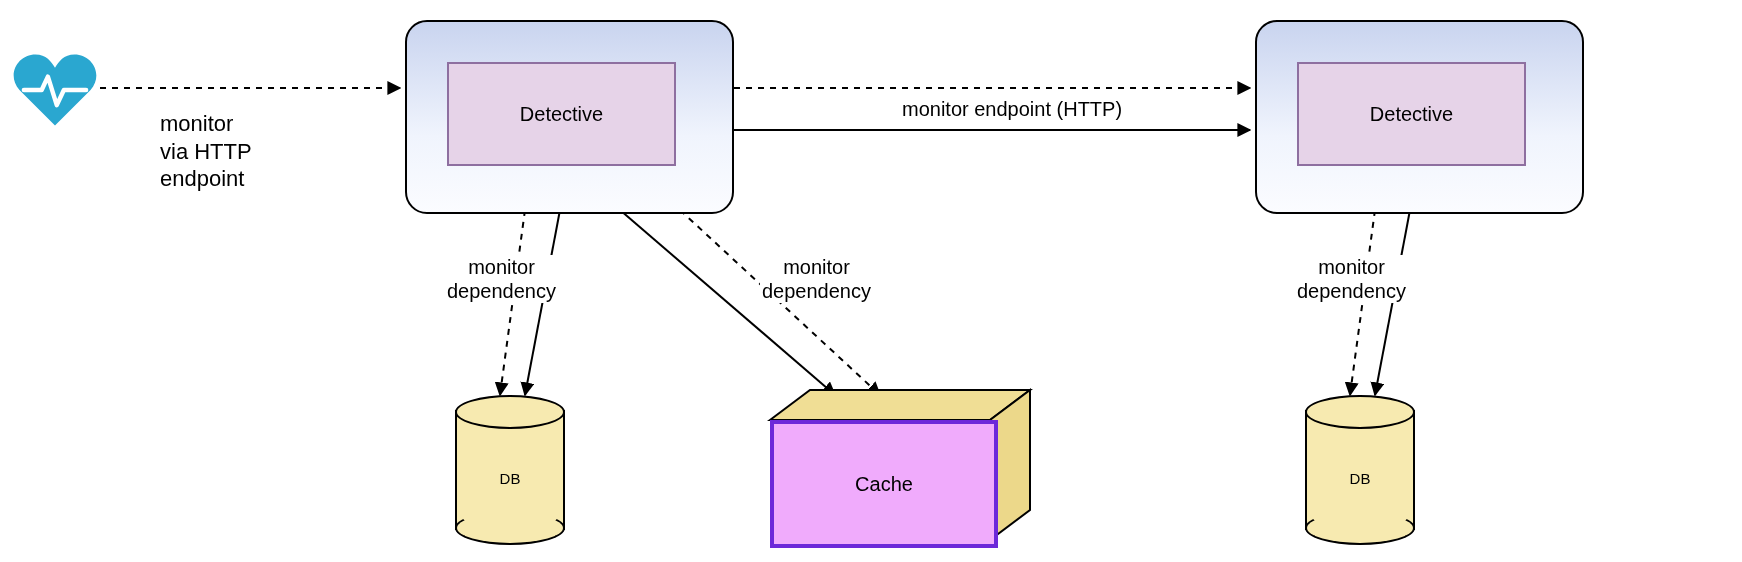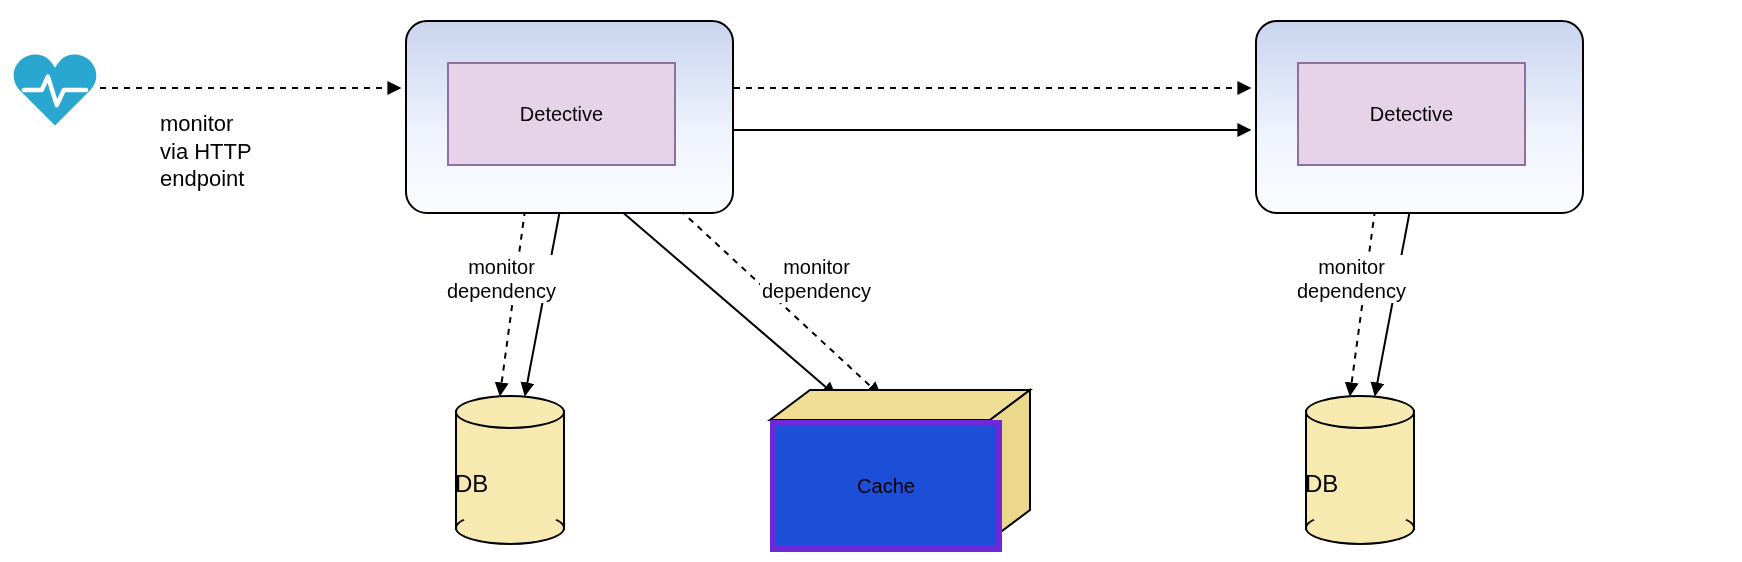--- a/index.html
+++ b/index.html
@@ -77,30 +77,30 @@
     position: absolute;
     left: 0; right: 0;
     border: 2px solid #000;
     border-top-color: transparent;
     border-radius: 50%;
     background: #f7eab0;
   }
   .cylinder .lbl {
     position: absolute;
     left: 0; right: 0;
-    text-align: left;
-    font-size: 24px;
+    text-align: center;
+    font-size: 15px;
   }
   .cuboid {
     position: absolute;
   }
   .cuboid .front {
     position: absolute;
-    border: 6px solid #6d28d9;
-    background: #1d4ed8;
+    border: 4px solid #6d28d9;
+    background: #f0abfc;
     display: flex;
     align-items: center;
     justify-content: center;
     font-size: 20px;
   }
 </style>
 </head>
 <body>
 <div class="canvas">
 
@@ -146,20 +146,21 @@
     <span>Detective</span>
   </div>
 </div>
 
 <div class="service-box" style="left:1255px; top:20px; width:305px; height:190px;">
   <div class="inner-box" style="left:40px; top:40px; width:225px; height:100px;">
     <span>Detective</span>
   </div>
 </div>
 
+<div class="label-boxed" style="left:900px; top:97px;">monitor endpoint (HTTP)</div>
 
 <div class="label-boxed" style="left:445px; top:255px;">monitor
 dependency</div>
 <div class="label-boxed" style="left:760px; top:255px;">monitor
 dependency</div>
 <div class="label-boxed" style="left:1295px; top:255px;">monitor
 dependency</div>
 
 <div class="cylinder" style="left:455px; top:395px; width:110px; height:150px;">
   <div class="body" style="top:15px; bottom:15px;"></div>

